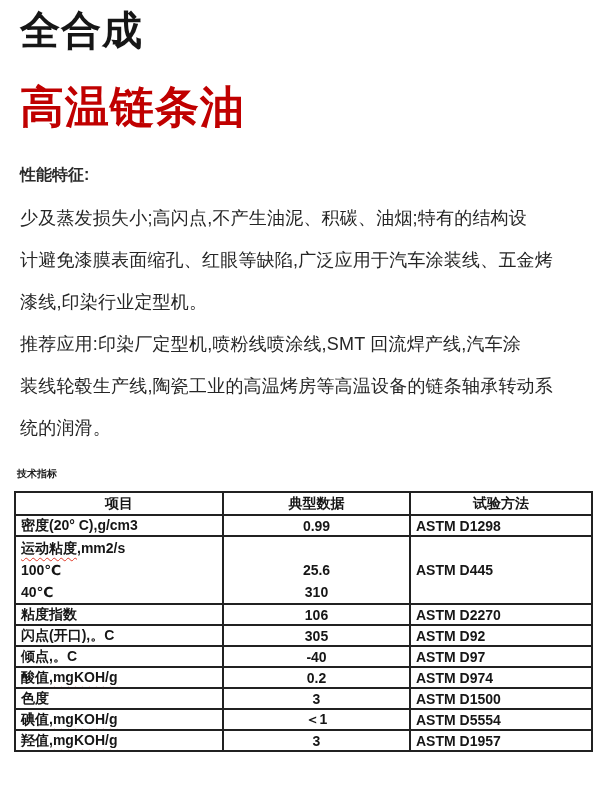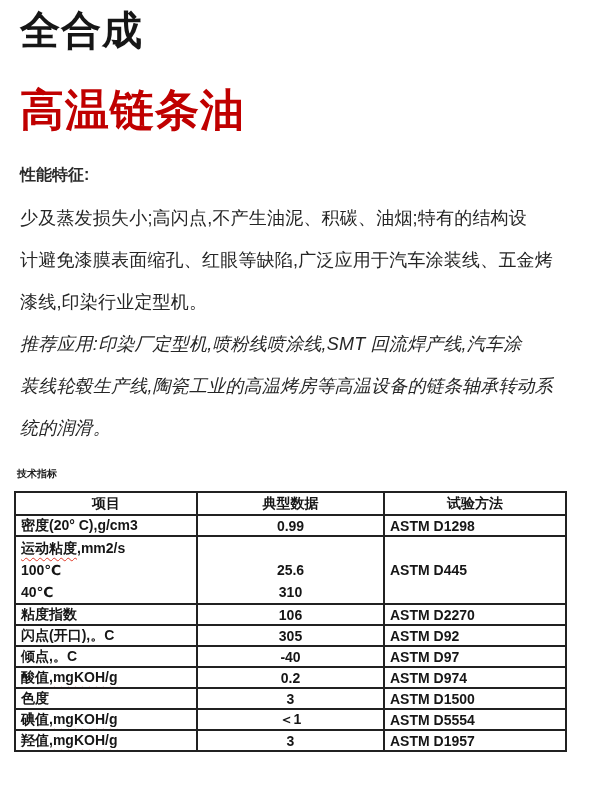--- a/index.html
+++ b/index.html
@@ -24,20 +24,21 @@
     font-weight: 800;
     color: #161616;
     letter-spacing: 1px;
   }
   .title-red {
     margin-top: 26px;
     font-size: 44px;
     line-height: 56px;
     font-weight: 800;
     letter-spacing: 1px;
+    font-family: Liberation Mono, monospace;
   }
   .perf-heading {
     margin-top: 26px;
     font-size: 16px;
     line-height: 22px;
     font-weight: 700;
     color: #2a2a2a;
   }
   .para { margin-top: 11px; }
   .para-line {
@@ -70,21 +71,21 @@
     padding: 0 5px;
     overflow: hidden;
   }
   table.specs th {
     height: 23px;
     font-size: 14px;
     font-weight: 700;
     text-align: center;
   }
   table.specs td { height: 21px; }
-  .c1 { width: 182px; text-align: left; margin-top: 20px; }
+  .c1 { width: 208px; text-align: left; margin-top: 20px; }
   .c2 { width: 187px; text-align: center; }
   .c3 { width: 182px; text-align: left; }
   tr.visc td { height: 66px; vertical-align: middle; }
   tr.visc .c1 div { line-height: 22px; height: 22px; text-align: left; }
   tr.visc .c2 div { line-height: 22px; height: 22px; text-align: center; }
   .wavy {
     text-decoration-line: underline;
     text-decoration-style: wavy;
     text-decoration-color: #e03a2a;
     text-decoration-thickness: 1px;
@@ -100,21 +101,21 @@
   <div class="title-red" style="color: rgb(192, 0, 0);">高温链条油</div>
 
   <div class="perf-heading">性能特征:</div>
 
   <div class="para">
     <div class="para-line">少及蒸发损失小;高闪点,不产生油泥、积碳、油烟;特有的结构设</div>
     <div class="para-line">计避免漆膜表面缩孔、红眼等缺陷,广泛应用于汽车涂装线、五金烤</div>
     <div class="para-line">漆线,印染行业定型机。</div>
   </div>
 
-  <div class="para" style="margin-top:0;font-style:italic;">
+  <div class="para" style="margin-top:0;">
     <div class="para-line">推荐应用:印染厂定型机,喷粉线喷涂线,SMT 回流焊产线,汽车涂</div>
     <div class="para-line">装线轮毂生产线,陶瓷工业的高温烤房等高温设备的链条轴承转动系</div>
     <div class="para-line">统的润滑。</div>
   </div>
 
   <div class="specs-title">技术指标</div>
 
   <table class="specs">
     <thead>
       <tr>

